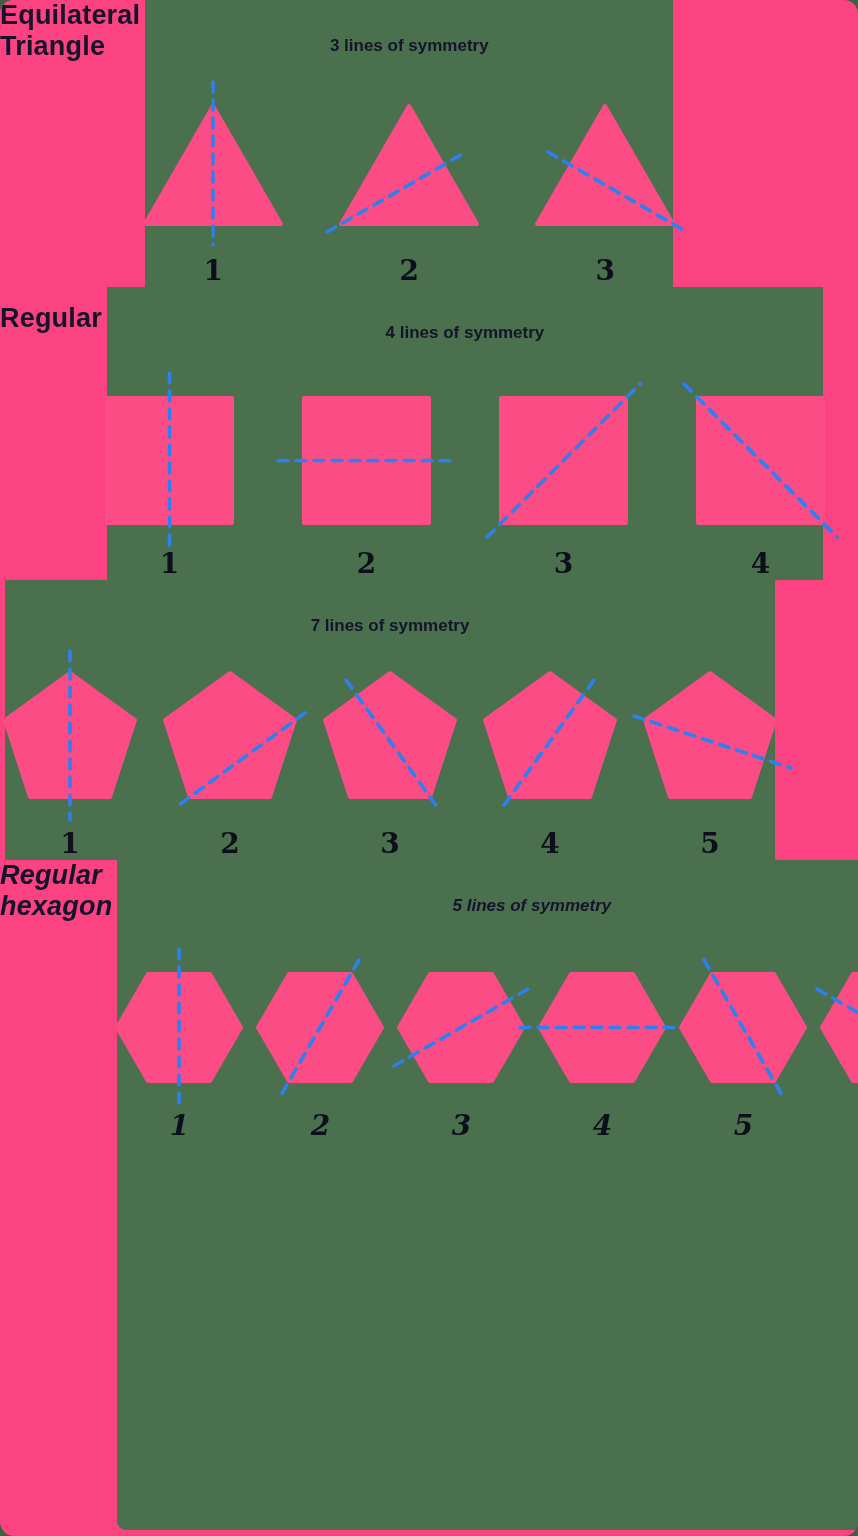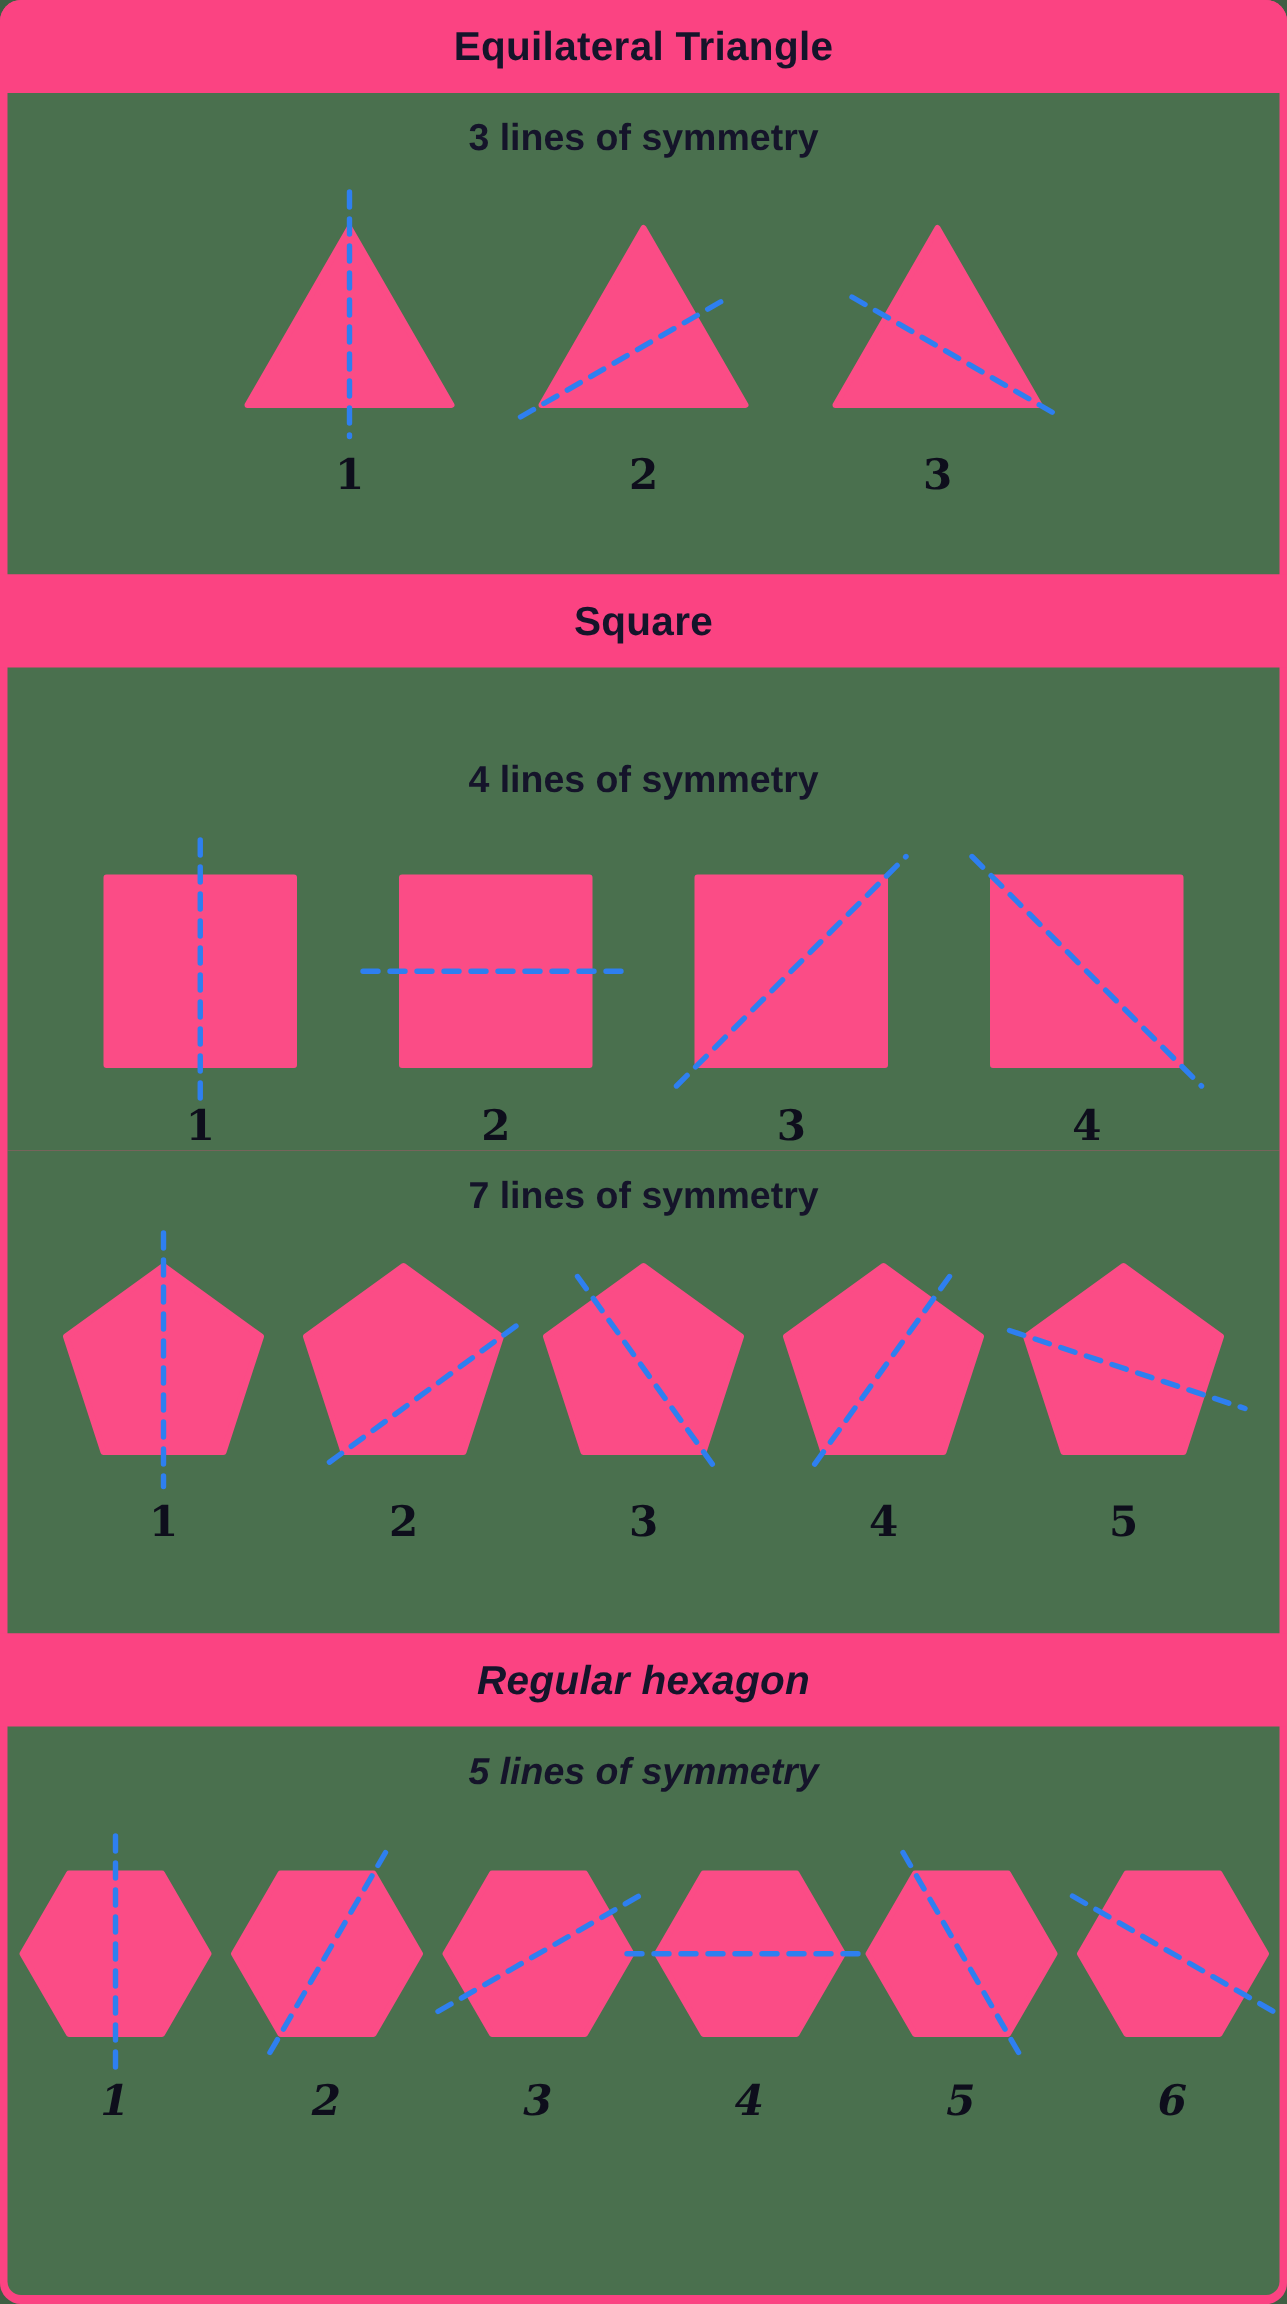--- a/index.html
+++ b/index.html
@@ -6,41 +6,41 @@
   .poster {
     width:858px; height:1536px;
     box-sizing:border-box;
     background:var(--pink);
     border-radius:14px;
     overflow:hidden;
     display:flex; flex-direction:column;
     font-family:"Liberation Sans", sans-serif;
     margin:0 auto;
   }
-  .section { display:flex; flex-direction:column; }
+  .section { display:flex; flex-direction:row; }
   .section:last-child { flex:1 1 auto;font-style:italic; }
   .sec-header {
     height:62px; flex:0 0 62px;
     display:flex; align-items:center; justify-content:center;
     background:var(--pink);
   }
   .sec-title {
     font-size:27px; font-weight:700; color:var(--dark);
     letter-spacing:.2px;
   }
   .sec-content {
     background:var(--green);
     margin:0 5px;
     display:flex; flex-direction:column; align-items:center;
     flex:1 1 auto;
   }
   .section:last-child .sec-content { margin-bottom:6px; border-radius:0 0 9px 9px; }
   .subtitle {
-    margin-top:15px;
-    font-size:25px; font-weight:700; color:var(--dark);
+    margin-top:31px;
+    font-size:17px; font-weight:700; color:var(--dark);
     line-height:30px;
   }
   .figure-row {
     display:flex; flex-wrap:nowrap; justify-content:center; align-items:flex-start;
   }
   figure { margin:0; display:flex; flex-direction:column; align-items:center; }
   figure svg { display:block; overflow:visible; }
   figcaption {
     font-family:"DejaVu Serif", serif;
     font-weight:700; font-size:28px; color:#0e0e1c;
@@ -81,21 +81,21 @@
               <line x1="11" y1="46" x2="150" y2="126" stroke="#2E7FF0" stroke-width="3.6" stroke-dasharray="10 8" stroke-linecap="round"></line>
             </svg>
             <figcaption style="color: rgb(14, 14, 28);">3</figcaption>
           </figure>
         </div>
     </div>
   </section>
 
   <section class="section">
     <div class="sec-header">
-      <span class="sec-title">Square</span>
+      <span class="sec-title">Regular</span>
     </div>
     <div class="sec-content" style="flex: 0 0 322px; justify-content: flex-end;">
       <div class="subtitle">4 lines of symmetry</div>
       <div class="figure-row" style="--row-mt: 50px; --fig-gap: 72px; --cap-mt: 24px;">
           <figure>
             <svg width="125" height="125" viewBox="0 0 125 125">
               <polygon points="0,0 125,0 125,125 0,125" fill="#FB4C86" stroke="#FB4C86" stroke-width="4" stroke-linejoin="round"></polygon>
               <line x1="62.5" y1="-25" x2="62.5" y2="150" stroke="#2E7FF0" stroke-width="3.6" stroke-dasharray="10 8" stroke-linecap="round"></line>
             </svg>
             <figcaption style="color: rgb(14, 14, 28);">1</figcaption>

